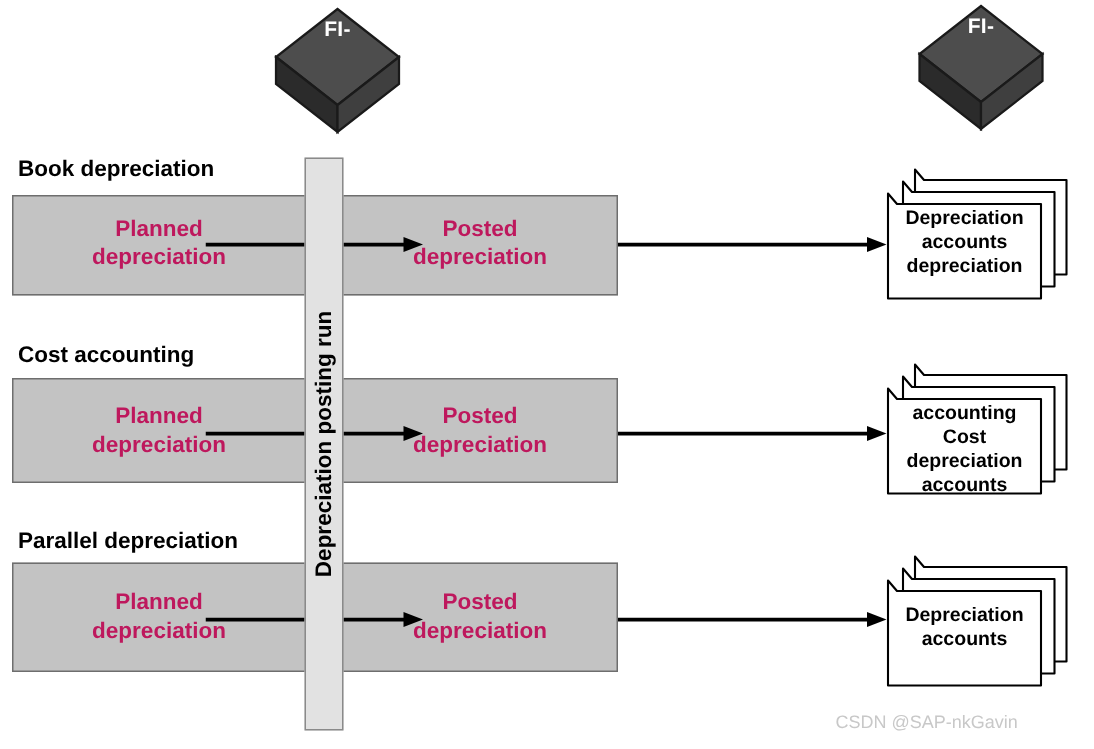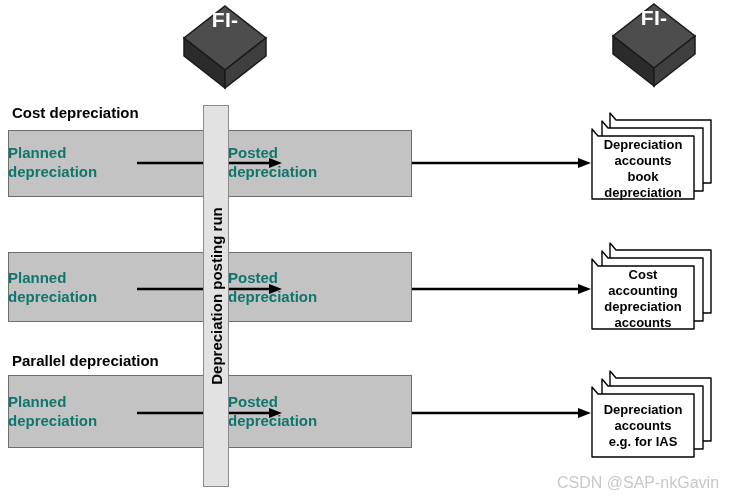--- a/index.html
+++ b/index.html
@@ -25,21 +25,21 @@
     height: 86px;
   }
   .cube svg { position: absolute; left: 0; top: 0; }
   .cube-label {
     position: absolute;
     left: 0;
     top: 6px;
     width: 86px;
     text-align: center;
     color: #ffffff;
-    font-size: 21px;
+    font-size: 14px;
     font-weight: bold;
     line-height: 19px;
     letter-spacing: .2px;
     pointer-events: none;
   }
 
   
   .section-caption {
     position: absolute;
     font-size: 15px;
@@ -52,21 +52,22 @@
   .proc-box {
     position: absolute;
     background: #c3c3c3;
     border: 1px solid #6e6e6e;
     box-sizing: border-box;
   }
   .proc-text {
     position: absolute;
     font-size: 15px;
     font-weight: bold;
-    color: #0f766e;
+    color: #be185d;
+    text-align: center;
     line-height: 19px;
     white-space: nowrap;
   }
 
   
   .vbar {
     position: absolute;
     background: #e2e2e2;
     border: 1px solid #8a8a8a;
     box-sizing: border-box;
@@ -95,21 +96,21 @@
     font-weight: bold;
     color: #000000;
     text-align: center;
     line-height: 16px;
     white-space: nowrap;
   }
 
   
   .watermark {
     position: absolute;
-    font-size: 16px;
+    font-size: 12px;
     color: #c8c8c8;
     white-space: nowrap;
   }
 </style>
 </head>
 <body>
 
 <div id="canvas">
 
   <div class="cube" style="left:182px; top:4px;">
@@ -127,21 +128,21 @@
     <svg width="86" height="86" viewBox="0 0 86 86">
       <polygon points="43,2 84,34 43,66 2,34" fill="#4d4d4d" stroke="#1a1a1a" stroke-width="1.5"></polygon>
       <polygon points="2,34 43,66 43,84 2,52" fill="#2b2b2b" stroke="#1a1a1a" stroke-width="1.5"></polygon>
       <polygon points="84,34 84,52 43,84 43,66" fill="#3f3f3f" stroke="#1a1a1a" stroke-width="1.5"></polygon>
     </svg>
     <div class="cube-label">
       <div>FI-</div>
     </div>
   </div>
 
-  <div class="section-caption" style="left:12px; top:104px;">Cost depreciation</div>
+  <div class="section-caption" style="left:12px; top:104px;">Book depreciation</div>
 
   <div class="proc-box" style="left:8px; top:130px; width:196px; height:67px;"></div>
   <div class="proc-text" style="left:8px; top:143px; width:196px;">
     <div>Planned</div>
     <div>depreciation</div>
   </div>
 
   <div class="proc-box" style="left:228px; top:130px; width:184px; height:67px;"></div>
   <div class="proc-text" style="left:228px; top:143px; width:184px;">
     <div>Posted</div>
@@ -160,25 +161,25 @@
 
   <div class="docstack" style="left:588px; top:108px;">
     <svg width="130" height="97" viewBox="0 0 130 97">
       <path d="M22,5 L28,12 L123,12 L123,75 L22,75 Z" fill="#ffffff" stroke="#000" stroke-width="1.4" stroke-linejoin="round"></path>
       <path d="M14,13 L20,20 L115,20 L115,83 L14,83 Z" fill="#ffffff" stroke="#000" stroke-width="1.4" stroke-linejoin="round"></path>
       <path d="M4,21 L10,28 L106,28 L106,91 L4,91 Z" fill="#ffffff" stroke="#000" stroke-width="1.4" stroke-linejoin="round"></path>
     </svg>
     <div class="doc-text" style="left:4px; top:29px; width:102px;">
       <div>Depreciation</div>
       <div>accounts</div>
-      <div>book</div>
       <div>depreciation</div>
     </div>
   </div>
 
+  <div class="section-caption" style="left:12px; top:228px;">Cost accounting</div>
 
   <div class="proc-box" style="left:8px; top:252px; width:196px; height:70px;"></div>
   <div class="proc-text" style="left:8px; top:268px; width:196px;">
     <div>Planned</div>
     <div>depreciation</div>
   </div>
 
   <div class="proc-box" style="left:228px; top:252px; width:184px; height:70px;"></div>
   <div class="proc-text" style="left:228px; top:268px; width:184px;">
     <div>Posted</div>
@@ -195,22 +196,22 @@
     <polygon points="179,8 166,3 166,13" fill="#000"></polygon>
   </svg>
 
   <div class="docstack" style="left:588px; top:238px;">
     <svg width="130" height="97" viewBox="0 0 130 97">
       <path d="M22,5 L28,12 L123,12 L123,75 L22,75 Z" fill="#ffffff" stroke="#000" stroke-width="1.4" stroke-linejoin="round"></path>
       <path d="M14,13 L20,20 L115,20 L115,83 L14,83 Z" fill="#ffffff" stroke="#000" stroke-width="1.4" stroke-linejoin="round"></path>
       <path d="M4,21 L10,28 L106,28 L106,91 L4,91 Z" fill="#ffffff" stroke="#000" stroke-width="1.4" stroke-linejoin="round"></path>
     </svg>
     <div class="doc-text" style="left:4px; top:29px; width:102px;">
+      <div>accounting</div>
       <div>Cost</div>
-      <div>accounting</div>
       <div>depreciation</div>
       <div>accounts</div>
     </div>
   </div>
 
   <div class="section-caption" style="left:12px; top:352px;">Parallel depreciation</div>
 
   <div class="proc-box" style="left:8px; top:375px; width:196px; height:73px;"></div>
   <div class="proc-text" style="left:8px; top:392px; width:196px;">
     <div>Planned</div>
@@ -235,21 +236,20 @@
 
   <div class="docstack" style="left:588px; top:366px;">
     <svg width="130" height="97" viewBox="0 0 130 97">
       <path d="M22,5 L28,12 L123,12 L123,75 L22,75 Z" fill="#ffffff" stroke="#000" stroke-width="1.4" stroke-linejoin="round"></path>
       <path d="M14,13 L20,20 L115,20 L115,83 L14,83 Z" fill="#ffffff" stroke="#000" stroke-width="1.4" stroke-linejoin="round"></path>
       <path d="M4,21 L10,28 L106,28 L106,91 L4,91 Z" fill="#ffffff" stroke="#000" stroke-width="1.4" stroke-linejoin="round"></path>
     </svg>
     <div class="doc-text" style="left:4px; top:36px; width:102px;">
       <div>Depreciation</div>
       <div>accounts</div>
-      <div>e.g. for IAS</div>
     </div>
   </div>
 
   <div class="vbar" style="left:203px; top:105px; width:26px; height:382px;">
     <div class="vbar-label">Depreciation posting run</div>
   </div>
 
   <div class="watermark" style="left:557px; top:474px;">CSDN @SAP-nkGavin</div>
 
 </div>

